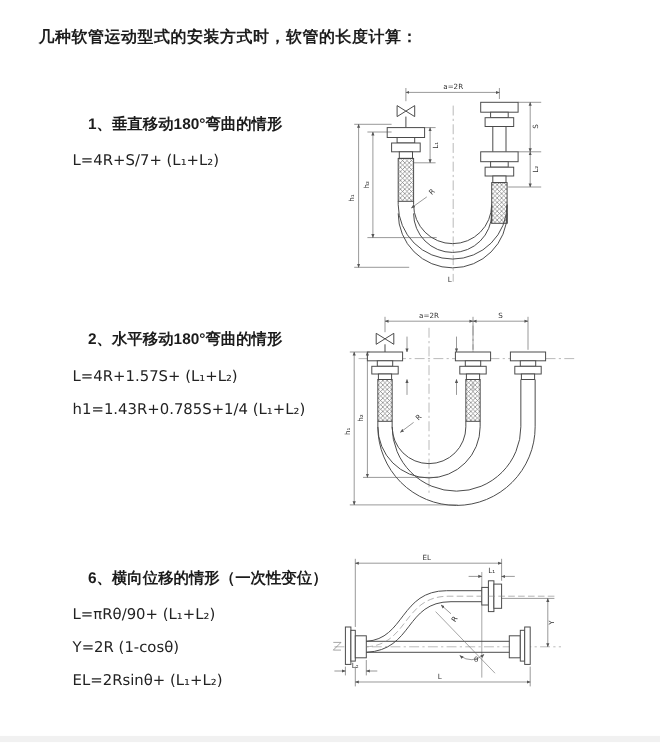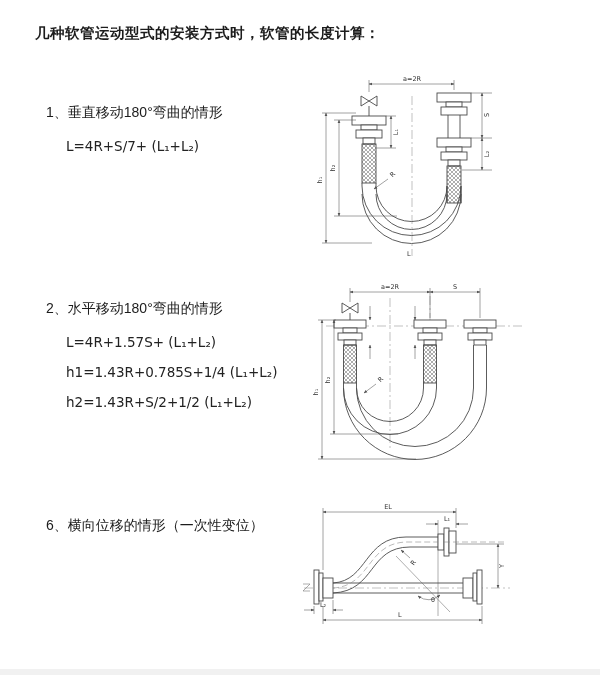--- a/index.html
+++ b/index.html
@@ -5,21 +5,21 @@
   html,body{margin:0;padding:0;background:#ffffff;}
   .page{
     position:relative;width:600px;height:675px;background:#ffffff;overflow:hidden;
     font-family:"Liberation Sans","DejaVu Sans",sans-serif;color:#1c1c1c;
   }
   .title{
     position:absolute;left:35px;top:24px;font-size:14.5px;font-weight:bold;
     letter-spacing:0.5px;white-space:nowrap;
   }
   .section{position:absolute;}
-  .sec-heading{font-size:14px;font-weight:normal;white-space:nowrap;}
+  .sec-heading{font-size:14px;font-weight:bold;white-space:nowrap;margin-left:34px;}
   .formulas{margin-top:9px;padding-left:20px;}
   .formula{
     font-family:"DejaVu Sans","Liberation Sans",sans-serif;
     font-size:13.5px;line-height:30px;white-space:nowrap;color:#222;
   }
   .diagram{position:absolute;}
   svg .ln{stroke:#4a4a4a;stroke-width:0.9;fill:none;}
   svg .thin{stroke:#6a6a6a;stroke-width:0.55;fill:none;}
   svg .fl{fill:#ffffff;stroke:#4a4a4a;stroke-width:0.9;}
   svg .hz{fill:url(#hatch);stroke:#4a4a4a;stroke-width:0.9;}
@@ -41,26 +41,30 @@
     <div class="formulas">
       <div class="formula">L=4R+S/7+ (L₁+L₂)</div>
     </div>
   </div>
 
   <div class="section" style="left:46px;top:300px;">
     <div class="sec-heading">2、水平移动180°弯曲的情形</div>
     <div class="formulas">
       <div class="formula">L=4R+1.57S+ (L₁+L₂)</div>
       <div class="formula">h1=1.43R+0.785S+1/4 (L₁+L₂)</div>
-      <div class="formula">h2=1.43R+S/2+1/2 (L₁+L₂)</div>
     </div>
   </div>
 
   <div class="section" style="left:46px;top:517px;">
     <div class="sec-heading">6、横向位移的情形（一次性变位）</div>
+    <div class="formulas">
+      <div class="formula">L=πRθ/90+ (L₁+L₂)</div>
+      <div class="formula">Y=2R (1-cosθ)</div>
+      <div class="formula">EL=2Rsinθ+ (L₁+L₂)</div>
+    </div>
   </div>
 
   <svg width="0" height="0" style="position:absolute">
     <defs>
       <marker id="arr" viewBox="0 0 10 10" refX="9" refY="5" markerWidth="6.5" markerHeight="6.5" orient="auto-start-reverse">
         <path d="M0,1 L10,5 L0,9 z" fill="#555"></path>
       </marker>
       <pattern id="hatch" width="4" height="4" patternUnits="userSpaceOnUse">
         <path d="M0,0 L4,4 M4,0 L0,4" stroke="#6b6b6b" stroke-width="0.55"></path>
       </pattern>

